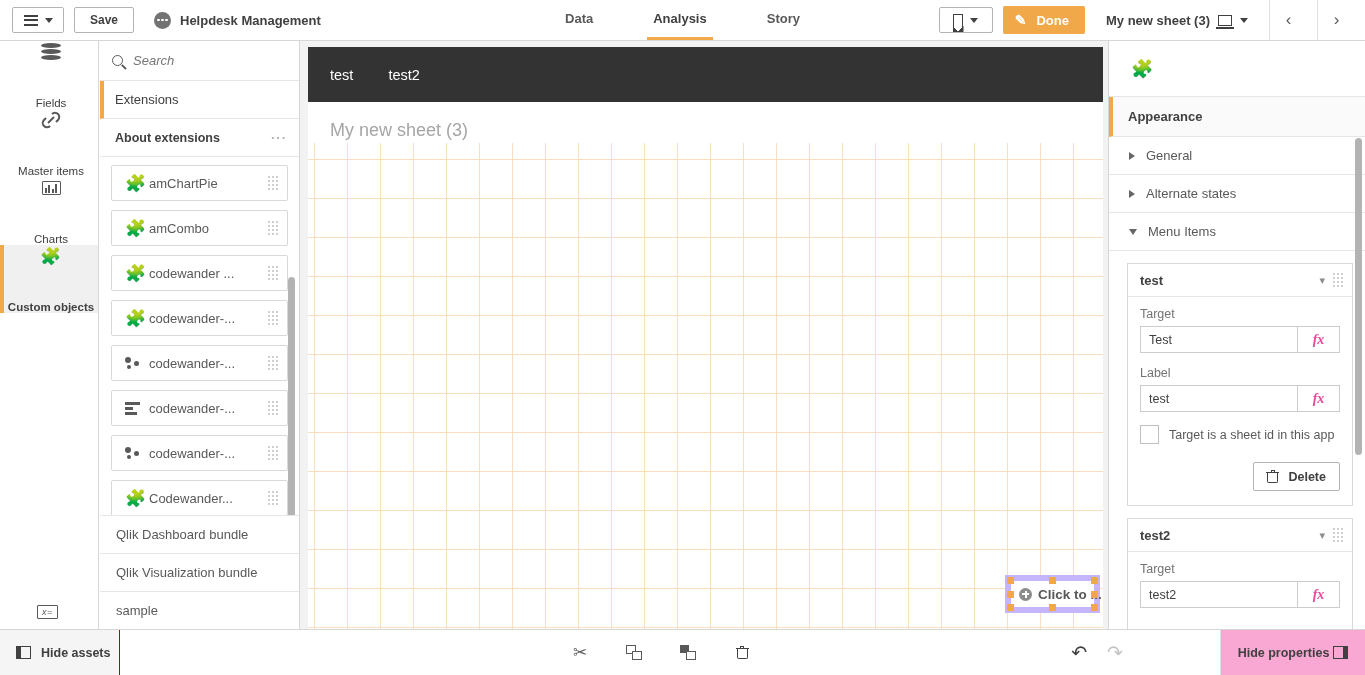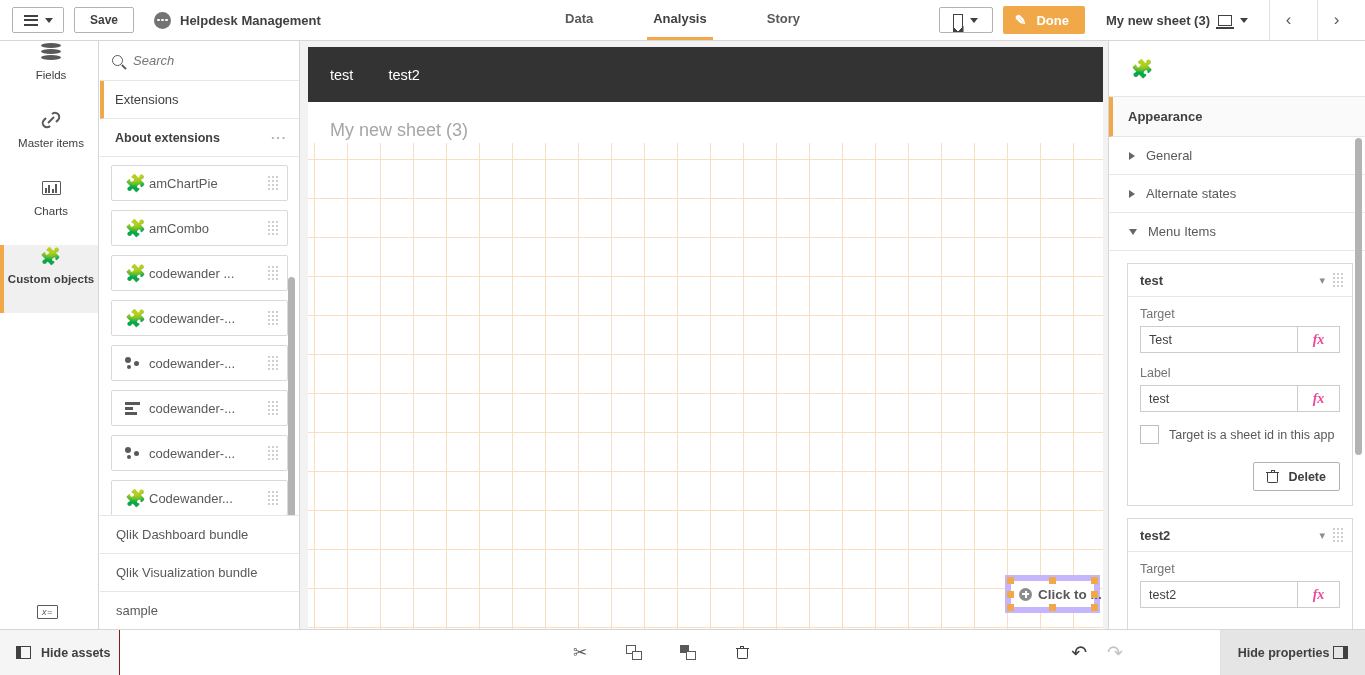--- a/index.html
+++ b/index.html
@@ -84,21 +84,21 @@
     width: 38px; height: 40px; display: flex; align-items: center; justify-content: center;
     border-left: 1px solid #e0e0e0; cursor: pointer; font-size: 17px; color: #595959;
   }
 
   
   .rail {
     position: absolute; left: 0; top: 41px; width: 99px; height: 588px;
     background: #fff; border-right: 1px solid #d6d6d6;
   }
   .rail-item {
-    height: 68px; display: flex; flex-direction: column; align-items: center; justify-content: flex-start;
+    height: 68px; display: flex; flex-direction: column; align-items: center; justify-content: space-between;
     gap: 6px; cursor: pointer; border-left: 4px solid transparent; position: relative;
   }
   .rail-item.active { background: #f0f0f0; border-left-color: #f0a848; }
   .rail-label { font-size: 11.5px; color: #404040; }
   .rail-item.active .rail-label { font-weight: bold; }
   .rail-ic { height: 22px; display: flex; align-items: center; justify-content: center; color: #595959; }
 
   .db { width: 20px; height: 18px; position: relative; }
   .db i { position: absolute; left: 0; width: 20px; height: 5px; border-radius: 50%; background: #595959; }
   .db i:nth-child(1) { top: 0; } .db i:nth-child(2) { top: 6px; } .db i:nth-child(3) { top: 12px; }
@@ -316,21 +316,21 @@
     position: absolute; left: 565px; display: flex; align-items: center; gap: 24px;
   }
   .tool-btn {
     width: 30px; height: 30px; display: flex; align-items: center; justify-content: center;
     cursor: pointer; color: #595959;
   }
   .bb-undo { position: absolute; right: 242px; display: flex; gap: 20px; align-items: center; }
   .arrow-u { font-size: 19px; color: #404040; cursor: pointer; }
   .arrow-r { font-size: 19px; color: #c4c4c4; cursor: pointer; }
   .hide-props {
-    position: absolute; right: 0; width: 145px; height: 45px; background: #e5e5e5;
+    position: absolute; right: 0; width: 145px; height: 45px; background: #f9a8d4;
     border-left: 1px solid #e0e0e0;
     display: flex; align-items: center; justify-content: center; gap: 4px; cursor: pointer;
     font-size: 12.5px; font-weight: bold; color: #404040;
   }
   .scissors { font-size: 17px; }
   .copy-ic { width: 16px; height: 15px; position: relative; }
   .copy-ic i {
     position: absolute; width: 10px; height: 9px; border: 1.5px solid #595959; background: #fff;
   }
   .copy-ic i:nth-child(1) { left: 0; top: 0; }

